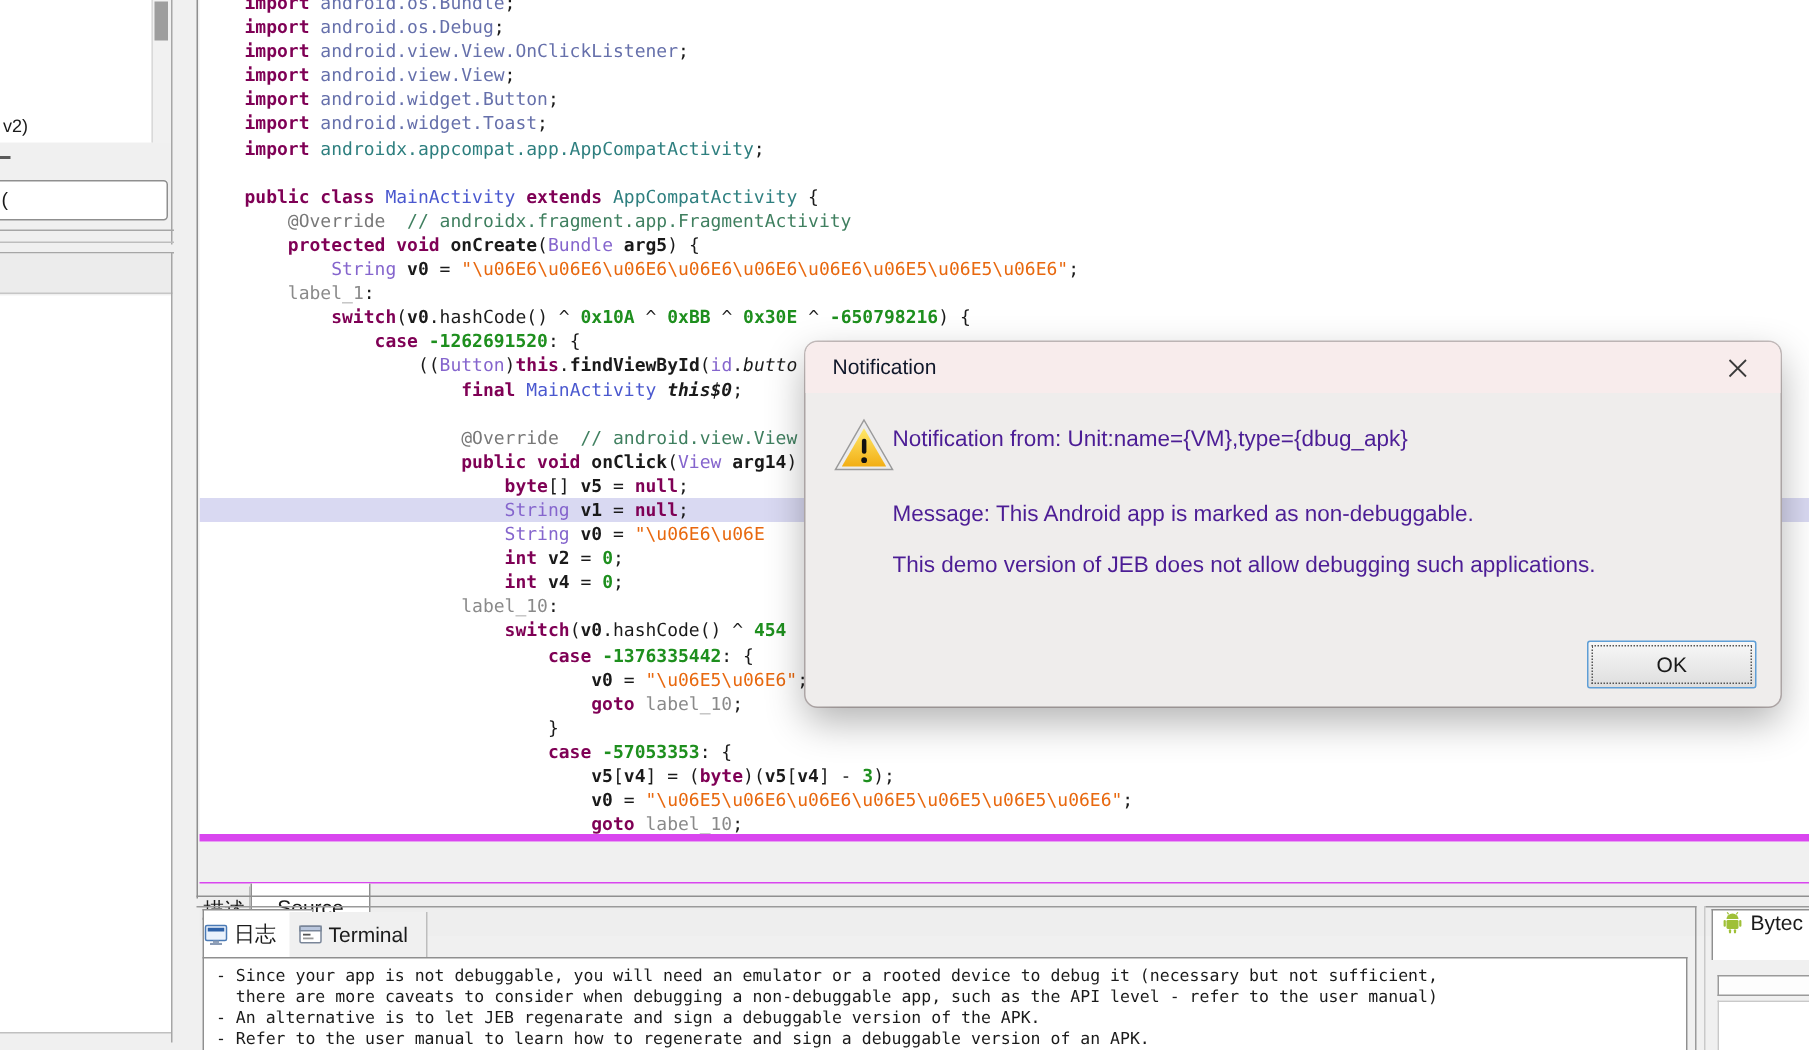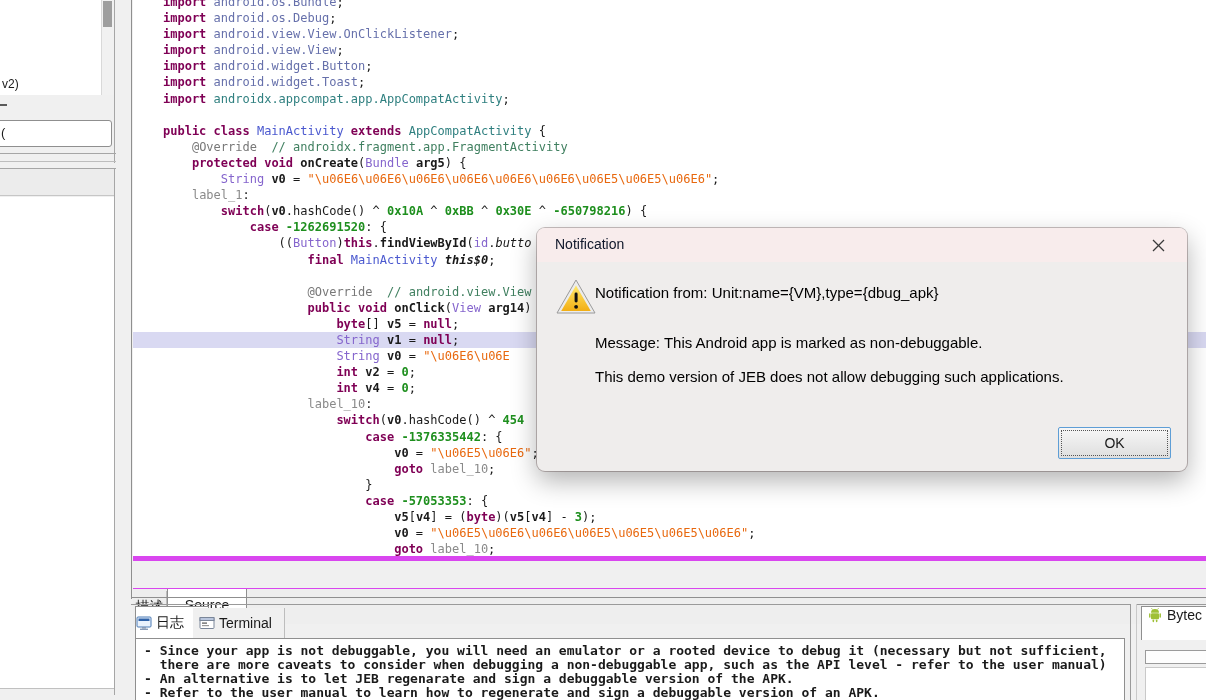--- a/index.html
+++ b/index.html
@@ -65,37 +65,37 @@
   .log-sash-line { left:1136px; top:604px; width:1px; height:96px; background:#c9c9c9; }
   .log-tab { left:135px; top:606px; width:74px; height:32px; background:#fff; border:1px solid #8f8f8f; border-bottom:none;
              display:flex; align-items:center; gap:4px; 
              font:14px "Liberation Sans",sans-serif; color:#1a1a1a; }
   .terminal-tab { left:193px; top:608px; width:92px; height:30px; background:#f0f0f0; border-right:1px solid #bdbdbd;
              display:flex; align-items:center; gap:4px; padding-left:6px;
              font:14px "Liberation Sans",sans-serif; color:#1a1a1a; }
   .log-content { left:135px; top:638px; width:990px; height:62px; background:#fff; border:1px solid #8f8f8f; border-bottom:none;
                  overflow:hidden; padding:5px 0 0 8px; }
   .log-line { white-space:pre; height:14px; line-height:14px;
-              font-family:"DejaVu Sans Mono","Liberation Mono",monospace; font-size:13px; color:#1a1a1a;font-weight:bold; }
+              font-family:"DejaVu Sans Mono","Liberation Mono",monospace; font-size:11px; color:#1a1a1a; }
 
   
   .bc-top { left:1137px; top:604px; width:69px; height:1px; background:#9a9a9a; }
   .bc-tab { left:1141px; top:606px; width:66px; height:34px; background:#fff; border:1px solid #8f8f8f; border-bottom:none;
             display:flex; align-items:flex-start; gap:5px; padding-left:6px; overflow:hidden;
             font:14px "Liberation Sans",sans-serif; color:#1a1a1a; }
   .bc-bar { left:1145px; top:650px; width:61px; height:14px; background:#fdfdfd; border:1px solid #9a9a9a; border-right:none; }
   .bc-content { left:1145px; top:667px; width:61px; height:33px; background:#fff; border:1px solid #c9c9c9; border-right:none; border-bottom:none; }
 
   
   .dialog { left:537px; top:228px; width:650px; height:243px; border-radius:8px; background:#efedec;
             box-shadow:0 10px 26px rgba(0,0,0,.30), 0 0 0 1px #c9c0c0; z-index:10; }
   .dialog-titlebar { position:absolute; left:0; top:0; width:100%; height:34px; background:#f8ecec; border-radius:8px 8px 0 0; }
   .dialog-title { position:absolute; left:18px; top:8px; font:14px "Liberation Sans",sans-serif; color:#0f172a; }
   .dialog-close { position:absolute; right:16px; top:6px; width:26px; height:22px; display:flex; align-items:center; justify-content:center; cursor:default; }
-  .dialog-msg { position:absolute; left:58px; font-size:15px; color:#000000; }
+  .dialog-msg { position:absolute; left:58px; font-size:15px; color:#4c1d95; }
   .warn-icon { position:absolute; left:19px; top:51px; }
   .ok-btn { position:absolute; left:521px; top:199px; width:113px; height:32px;
             background:linear-gradient(#f7f7f7,#dedede); border:1px solid #5e9ed6; border-radius:2px;
             font:14px "Liberation Sans",sans-serif; color:#1a1a1a; text-align:center; line-height:30px;
             outline:1px dotted #555; outline-offset:-4px; }
 </style>
 </head>
 <body>
 
 <div id="root">

